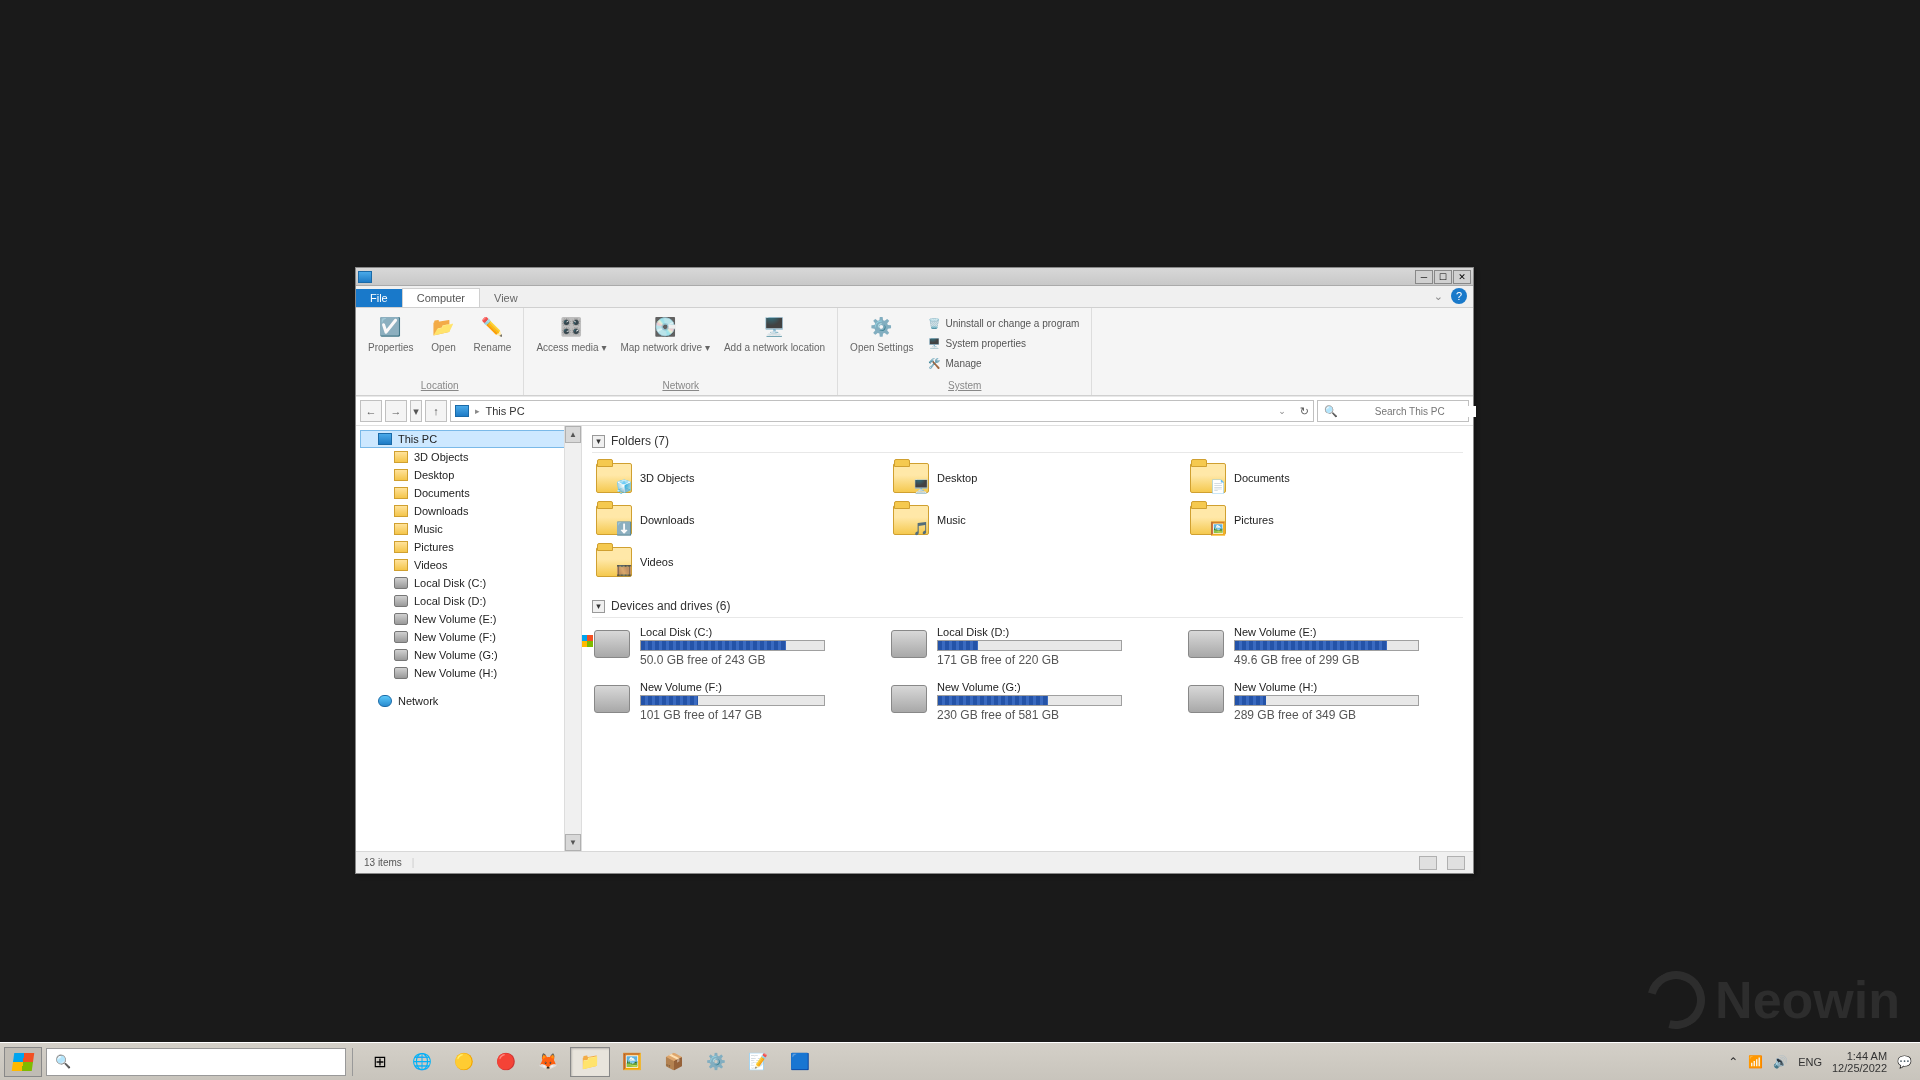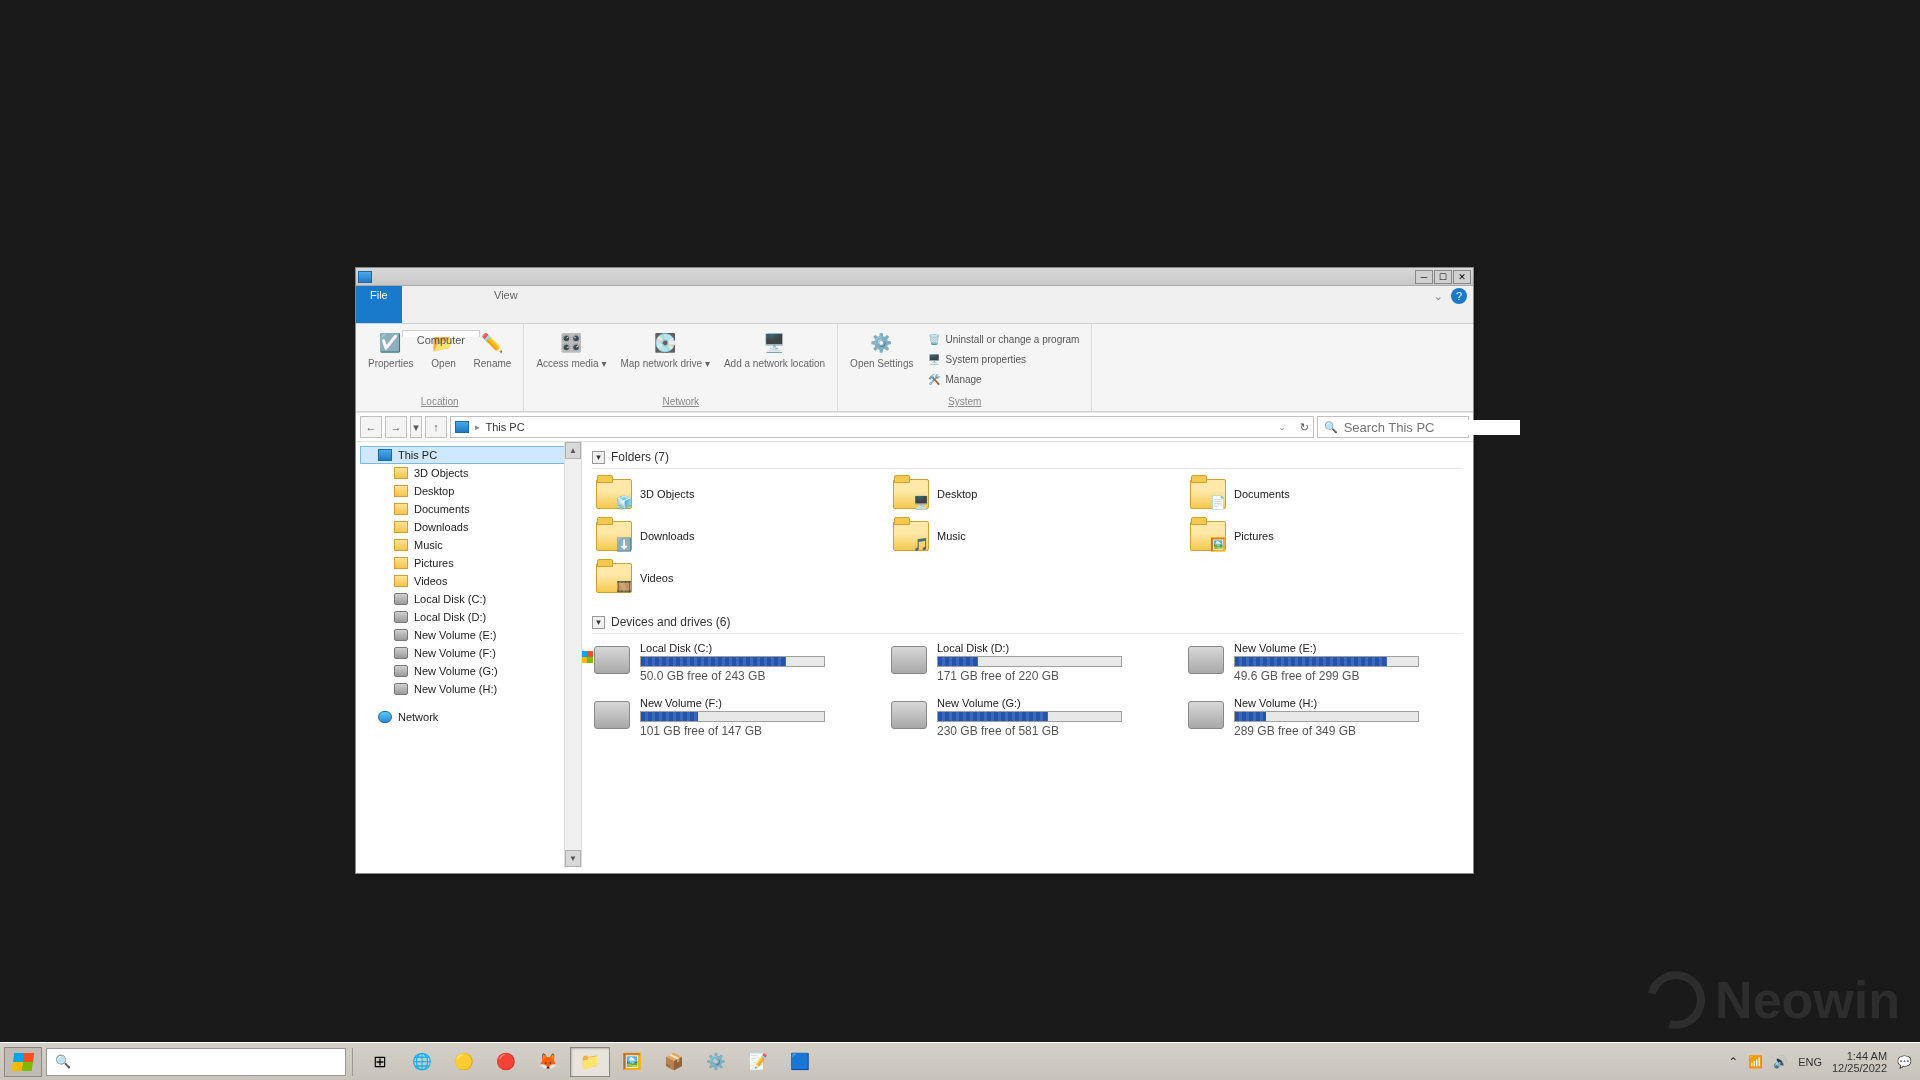--- a/index.html
+++ b/index.html
@@ -5,21 +5,21 @@
 * { box-sizing: border-box; margin: 0; padding: 0; font-family: "Segoe UI", Tahoma, sans-serif; }
 body { background: #1a1a1a; width: 1920px; height: 1080px; overflow: hidden; position: relative; }
 
 
 .window { position: absolute; left: 355px; top: 267px; width: 1119px; height: 607px; background: #fff; border: 1px solid #888; box-shadow: 2px 2px 4px rgba(0,0,0,.3); }
 .titlebar { height: 18px; background: linear-gradient(#d8d8d8,#c8c8c8); border-bottom: 1px solid #aaa; display: flex; align-items: center; padding: 0 2px; }
 .titlebar .tb-icon { width: 14px; height: 12px; background: linear-gradient(#4aa9e8,#1e7bc6); border: 1px solid #1a6aa8; margin-right: 4px; }
 .titlebar .tb-spacer { flex: 1; }
 .titlebar .tb-btn { width: 18px; height: 14px; border: 1px solid #888; background: #d0d0d0; margin-left: 1px; font-size: 9px; line-height: 12px; text-align: center; cursor: pointer; }
 
-.ribbon-tabs { height: 38px; background: #f0f0f0; border-bottom: 1px solid #d0d0d0; display: flex; position: relative; }
+.ribbon-tabs { height: 22px; background: #f0f0f0; border-bottom: 1px solid #d0d0d0; display: flex; align-items: flex-end; position: relative; }
 .rtab { padding: 3px 14px; font-size: 11px; color: #666; cursor: pointer; }
 .rtab.file { background: #1979ca; color: #fff; }
 .rtab.active { background: #fff; border: 1px solid #d0d0d0; border-bottom: none; color: #555; margin-top: 44px; }
 .ribbon-tabs .collapse { position: absolute; right: 30px; top: 4px; font-size: 11px; color: #888; }
 .ribbon-tabs .help { position: absolute; right: 6px; top: 2px; width: 16px; height: 16px; border-radius: 8px; background: #1979ca; color: #fff; font-size: 11px; text-align: center; line-height: 16px; cursor: pointer; }
 
 .ribbon { height: 88px; background: #f5f5f5; border-bottom: 1px solid #d0d0d0; display: flex; }
 .rgroup { border-right: 1px solid #ddd; padding: 4px 8px 2px; display: flex; flex-direction: column; }
 .rgroup .rgrow { display: flex; gap: 6px; flex: 1; }
 .rgroup .rglabel { font-size: 10px; color: #888; text-align: center; padding-bottom: 2px; text-decoration: underline; }
@@ -30,21 +30,21 @@
 
 .navbar { height: 30px; background: #fff; border-top: 1px solid #e8e8e8; border-bottom: 1px solid #e0e0e0; display: flex; align-items: center; padding: 3px 4px; gap: 3px; }
 .navbtn { width: 22px; height: 22px; border: 1px solid #c0c0c0; background: #f4f4f4; display: flex; align-items: center; justify-content: center; font-size: 11px; color: #555; cursor: pointer; }
 .navbtn.sm { width: 12px; }
 .addrbar { flex: 1; height: 22px; border: 1px solid #c0c0c0; display: flex; align-items: center; padding: 0 4px; gap: 6px; }
 .addrbar .ab-icon { width: 14px; height: 12px; background: linear-gradient(#4aa9e8,#1e7bc6); border: 1px solid #1a6aa8; }
 .addrbar .crumb { font-size: 11px; color: #333; }
 .addrbar .sep { font-size: 9px; color: #888; }
 .addrbar .spacer { flex: 1; }
 .searchbox { width: 152px; height: 22px; border: 1px solid #c0c0c0; display: flex; align-items: center; padding: 0 6px; gap: 6px; }
-.searchbox input { border: none; outline: none; font-size: 13px; flex: 1; }
+.searchbox input { border: none; outline: none; font-size: 10px; flex: 1; text-align: center; }
 
 .content { display: flex; height: calc(100% - 18px - 22px - 88px - 30px - 22px); }
 .sidebar { width: 225px; background: #fff; overflow: hidden; position: relative; }
 .scroll-stub { position: absolute; right: 0; top: 0; width: 17px; height: 100%; background: #f0f0f0; border-left: 1px solid #ddd; display: flex; flex-direction: column; }
 .scroll-stub .sbtn { height: 17px; background: #d8d8d8; border: 1px solid #b0b0b0; display:flex; align-items:center; justify-content:center; font-size:8px; color:#555;}
 .scroll-stub .strack { flex: 1; }
 .tree { padding: 4px 0 0 4px; }
 .titem { display: flex; align-items: center; gap: 6px; padding: 3px 6px 3px 18px; font-size: 11px; color: #222; cursor: pointer; }
 .titem.l0 { padding-left: 18px; font-weight: 400; }
 .titem.l0.selected { background: #cde8ff; border: 1px solid #7ab9e8; padding: 2px 5px 2px 17px; }
@@ -382,20 +382,27 @@
               <div class="dbar">
                 <div class="fill" style="width:17%"></div>
               </div>
               <div class="dfree">289 GB free of 349 GB</div>
             </div>
           </div>
         </div>
     </div>
   </div>
 
+  <div class="statusbar">
+    <span>13 items</span>
+    <span style="color:#ccc">|</span>
+    <span class="spacer"></span>
+    <span class="vbtn"></span>
+    <span class="vbtn"></span>
+  </div>
 </div>
 
 <div class="taskbar">
   <div class="start">
       <div class="win9x"></div>
     </div>
   <div class="tb-search">
       <span class="mag">🔍</span>
     </div>
   <div class="tb-divider"></div>

